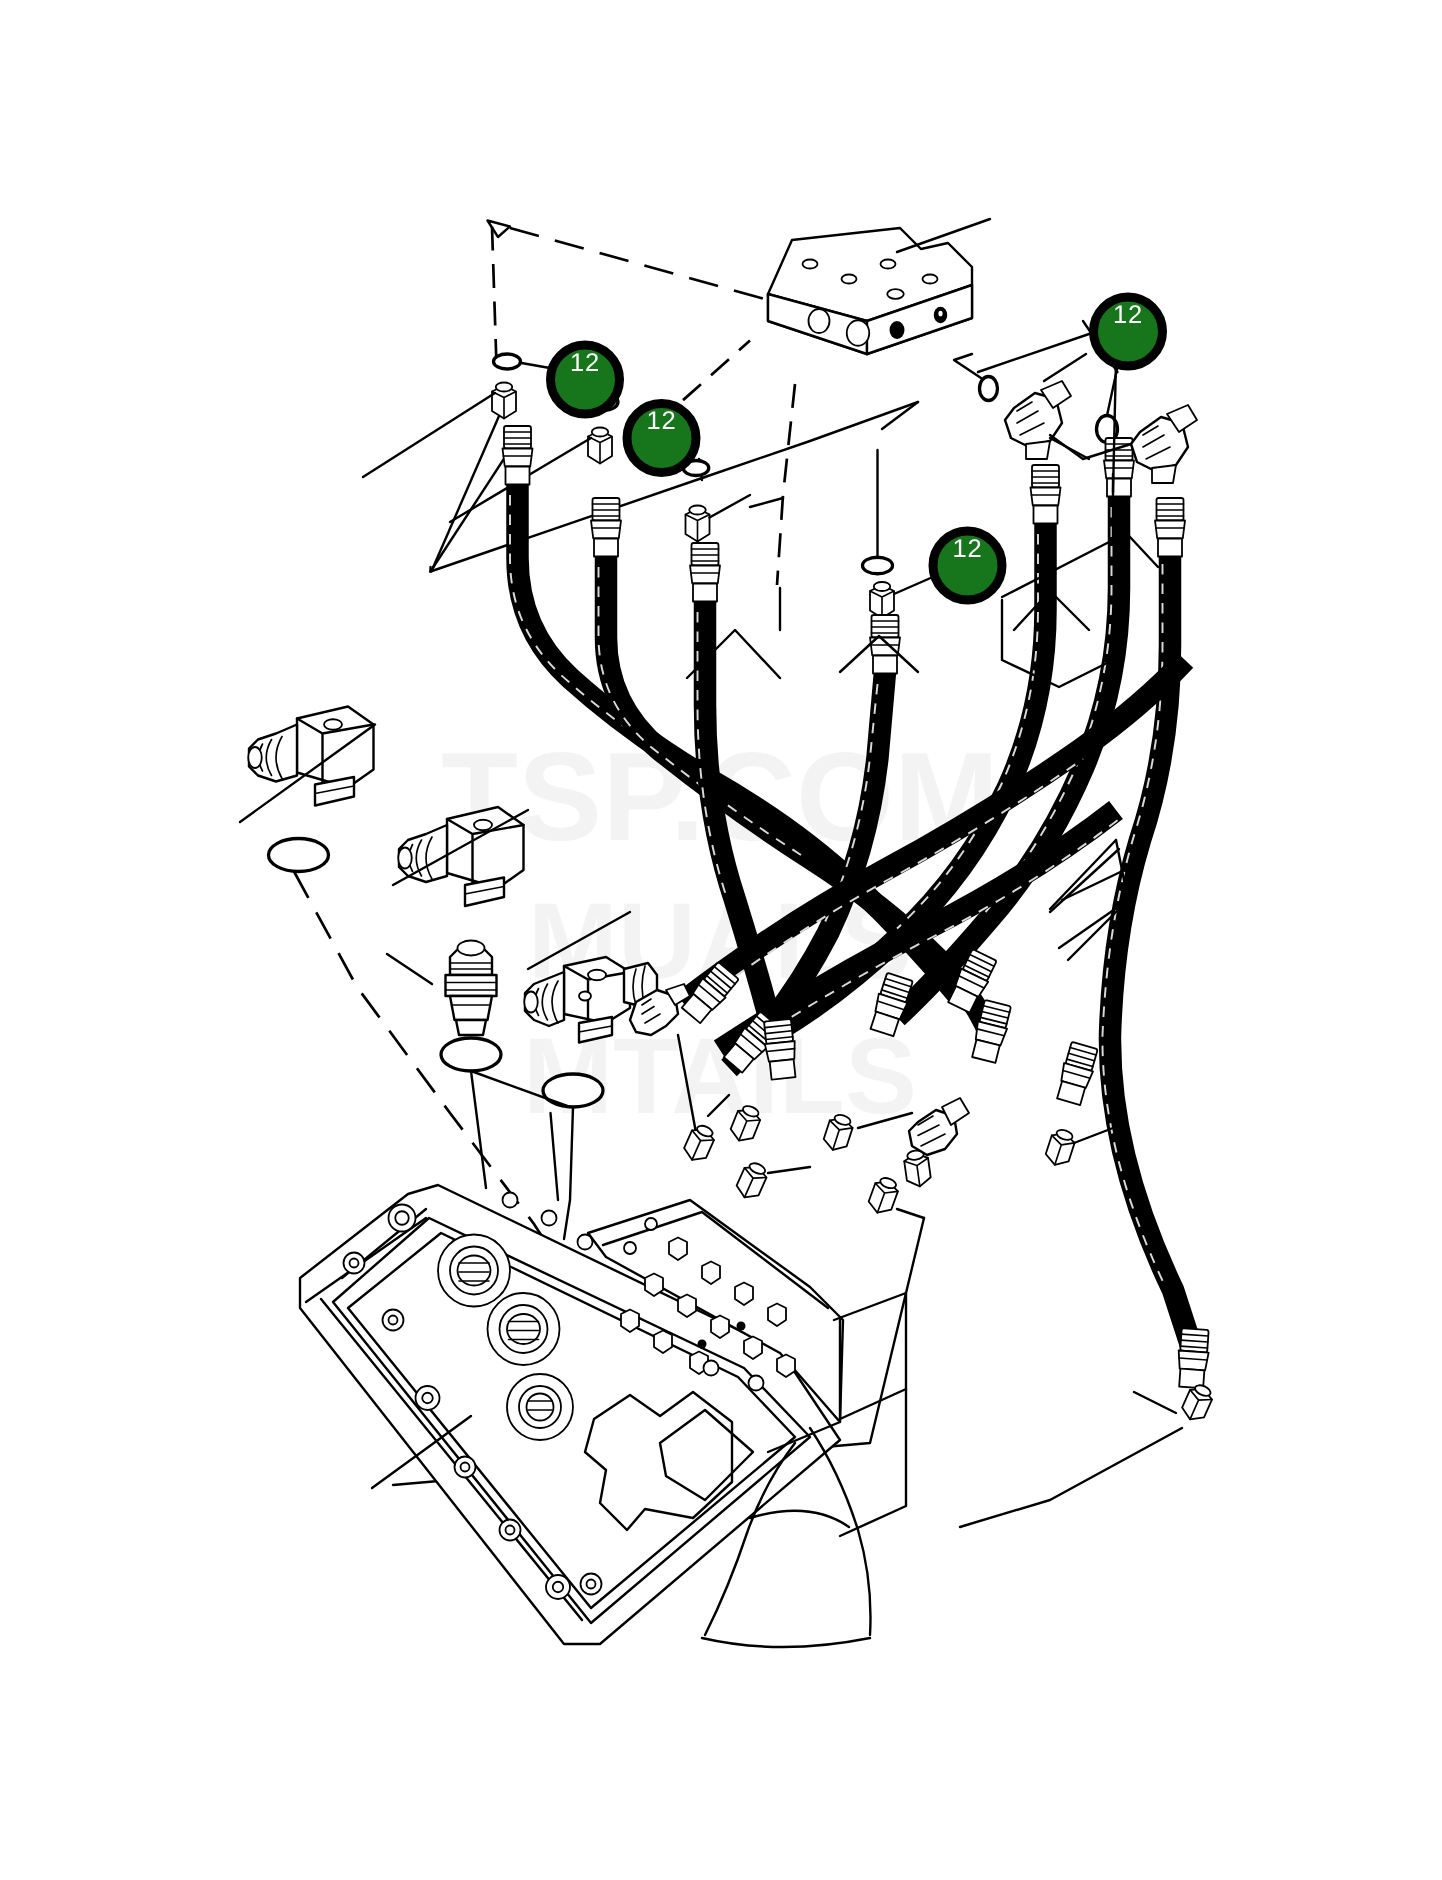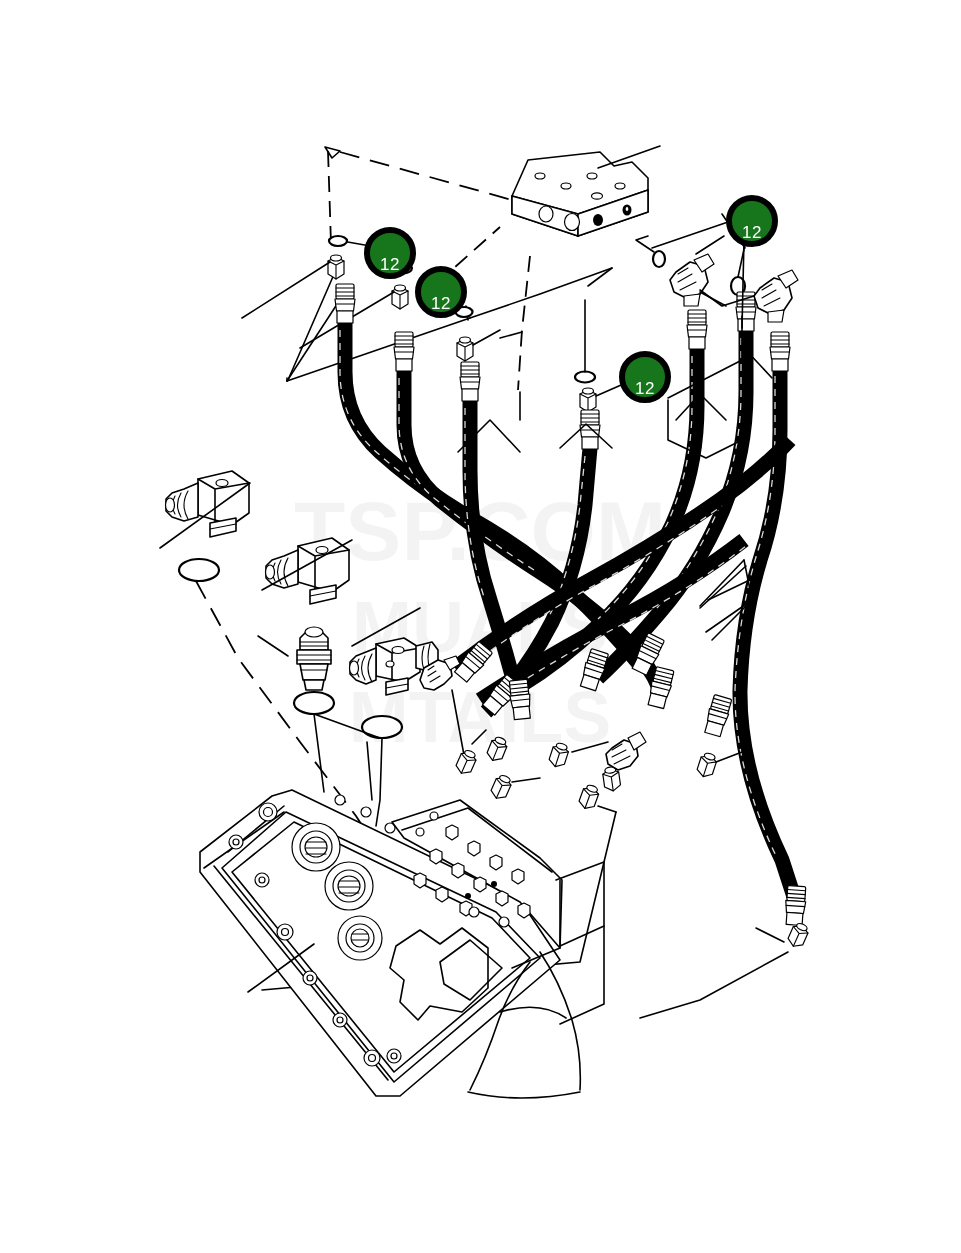--- a/index.html
+++ b/index.html
@@ -25,21 +25,21 @@
     width: 961px;
     height: 1253px;
   }
   .callout-badge {
     position: absolute;
     width: 52px;
     height: 52px;
     border-radius: 50%;
     box-sizing: border-box;
     display: flex;
-    align-items: flex-end;
+    align-items: flex-start;
     justify-content: center;
     color: #ffffff;
     font-family: "Liberation Sans", sans-serif;
     font-size: 17px;
     font-weight: normal;
     letter-spacing: 0.5px;
     user-select: none;
   }
   .callout-badge span {
     line-height: 1;

